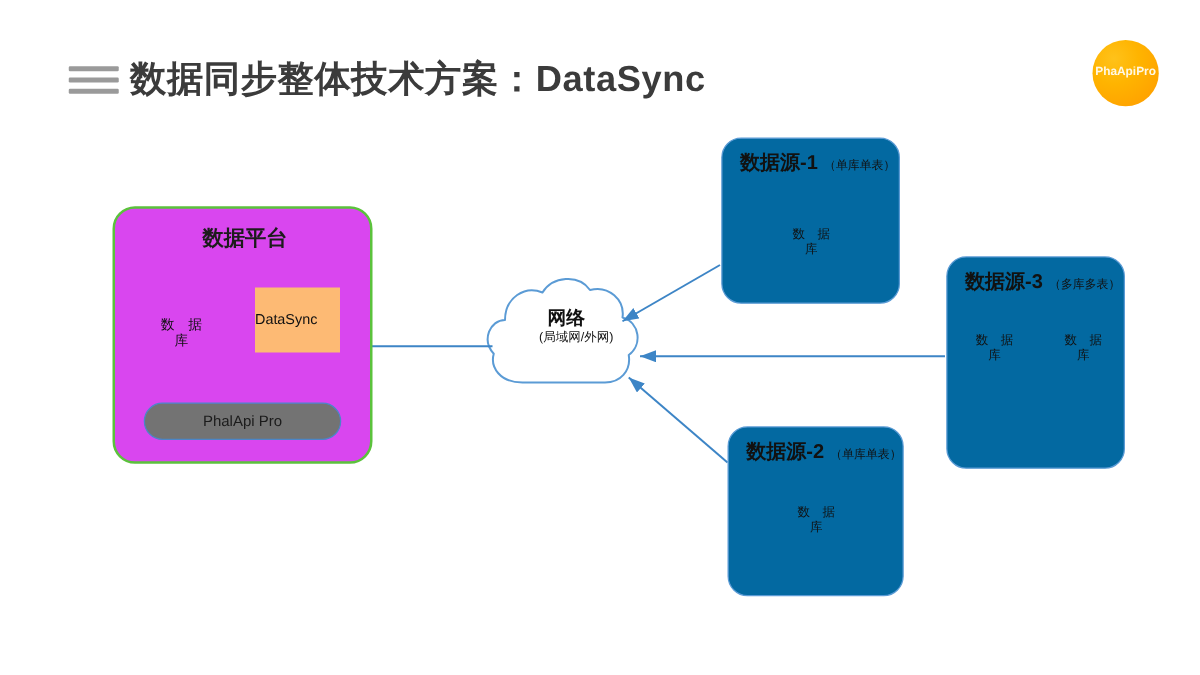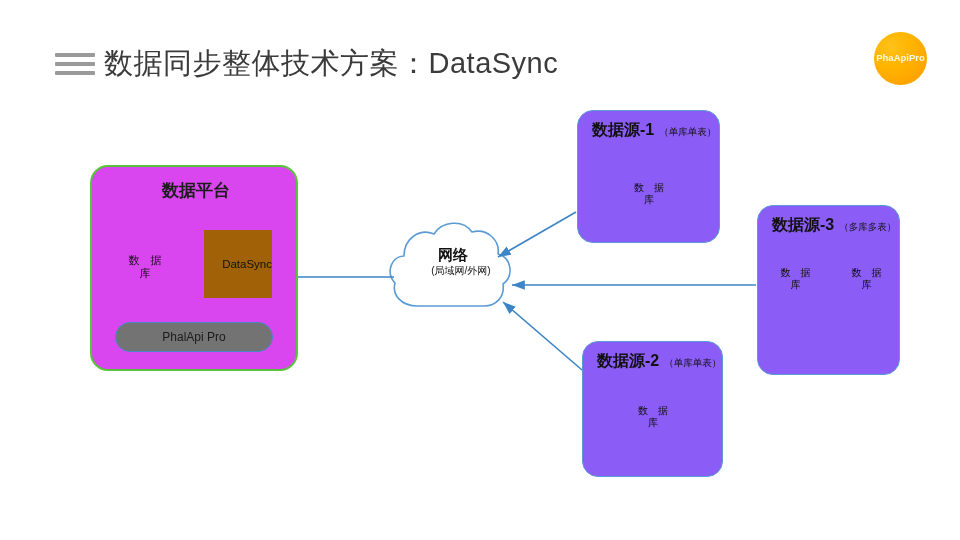--- a/index.html
+++ b/index.html
@@ -33,21 +33,21 @@
   .hamburger span {
     display: block;
     width: 40px; height: 4px;
     background: #9a9a9a;
     border-radius: 1px;
   }
   .page-title {
     position: absolute;
     left: 104px; top: 44px;
     font-size: 29px;
-    font-weight: normal;
+    font-weight: bold;
     letter-spacing: 0.5px;
     color: #3b3b3b;
     white-space: nowrap;
     text-align: right;
   }
   .logo {
     position: absolute;
     left: 874px; top: 32px;
     width: 53px; height: 53px;
     border-radius: 50%;
@@ -110,25 +110,25 @@
     line-height: 1.22;
     z-index: 2;
   }
 
   .db-platform { left: 110px; top: 228px; width: 70px; height: 84px; }
   .db-platform .cyl-text { top: 26px; font-size: 11px; }
 
   .datasync {
     position: absolute;
     left: 204px; top: 230px;
-    width: 68px; height: 68px;
-    background: #a16207;
+    width: 68px; height: 52px;
+    background: #fdba74;
     display: flex;
     align-items: center;
-    justify-content: flex-end;
+    justify-content: flex-start;
     font-size: 11.5px;
     color: #111;
   }
   .phalapi-pill {
     position: absolute;
     left: 115px; top: 322px;
     width: 158px; height: 30px;
     background: #737373;
     border: 1.4px solid #4a86c8;
     border-radius: 15px;
@@ -162,21 +162,21 @@
   .cloud-sub {
     font-size: 10px;
     color: #111;
     line-height: 1.3;
     padding-left: 16px;
   }
 
   
   .src-box {
     position: absolute;
-    background: #8b5cf6;
+    background: #0369a1;
     border: 1.6px solid #5b9bd5;
     border-radius: 16px;
     box-sizing: border-box;
   }
   .src-head {
     position: absolute;
     left: 14px; top: 9px;
     display: flex;
     align-items: baseline;
     white-space: nowrap;

